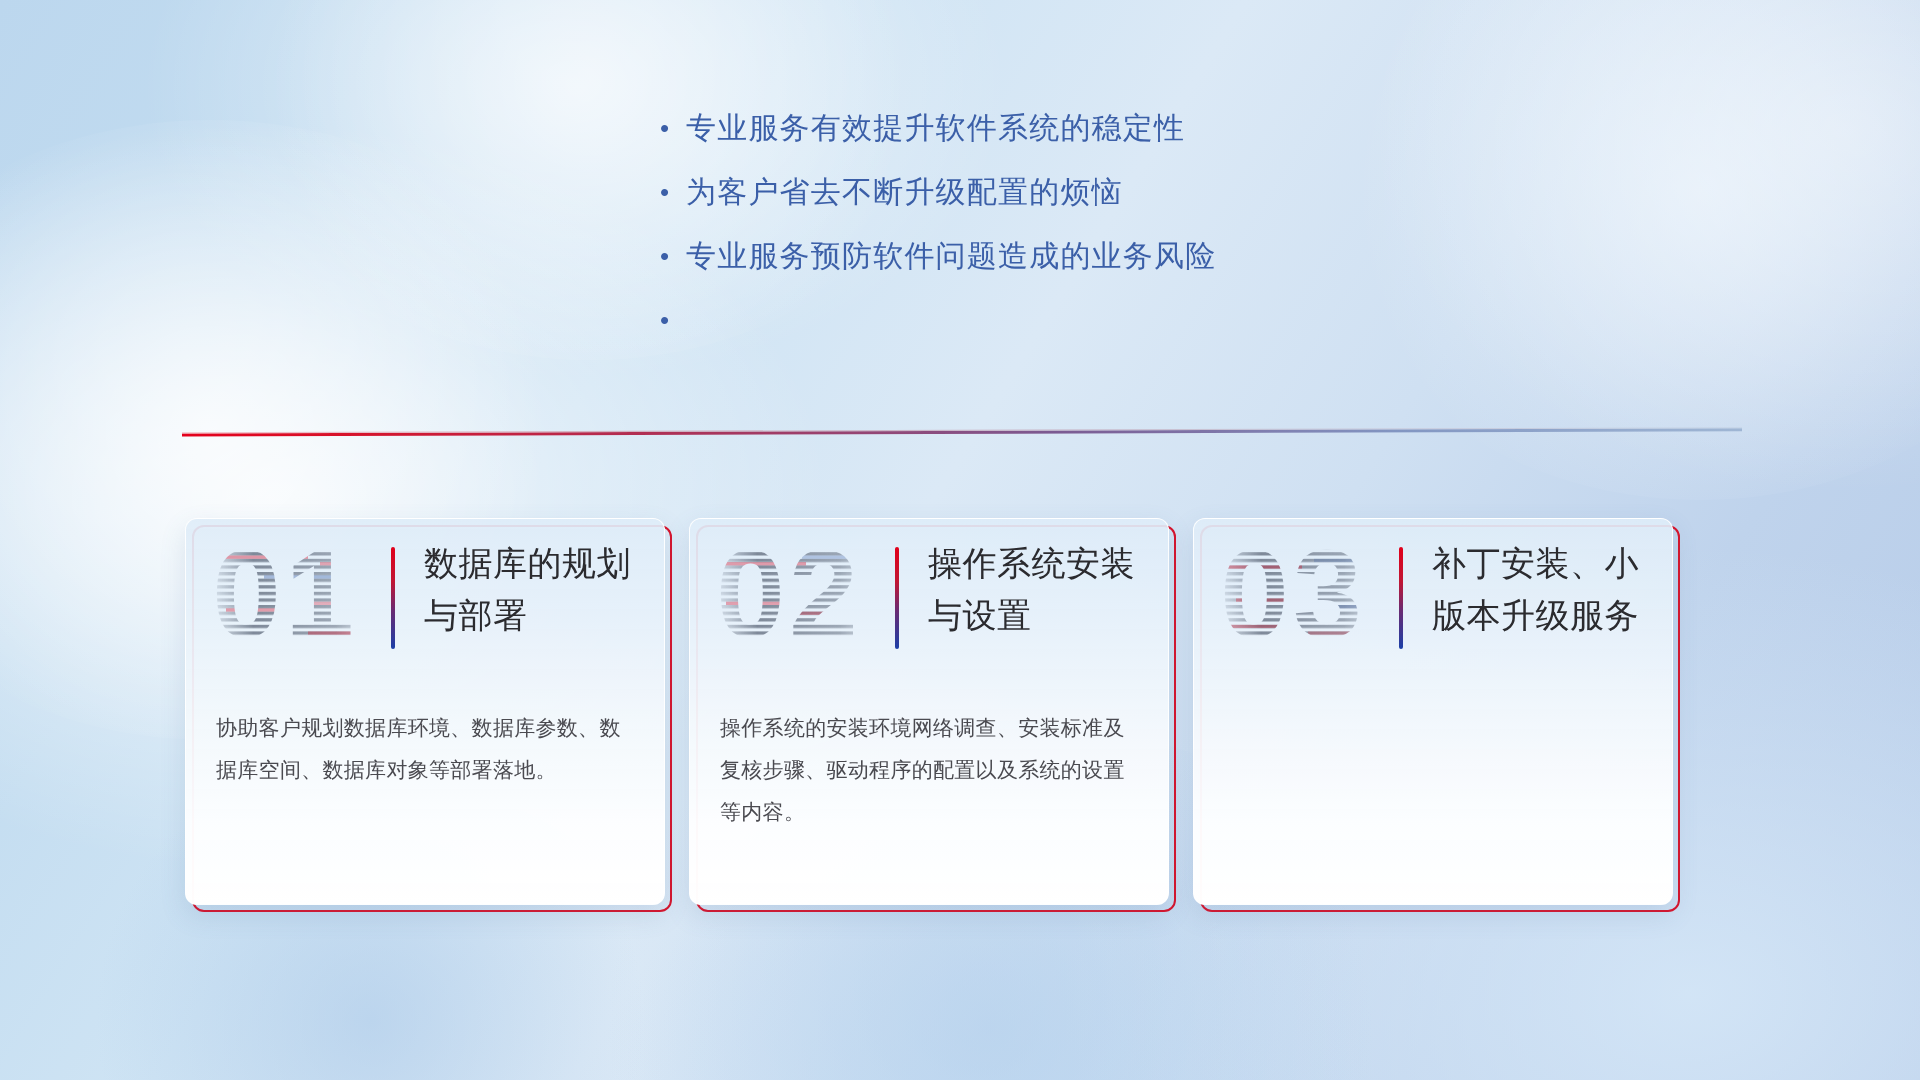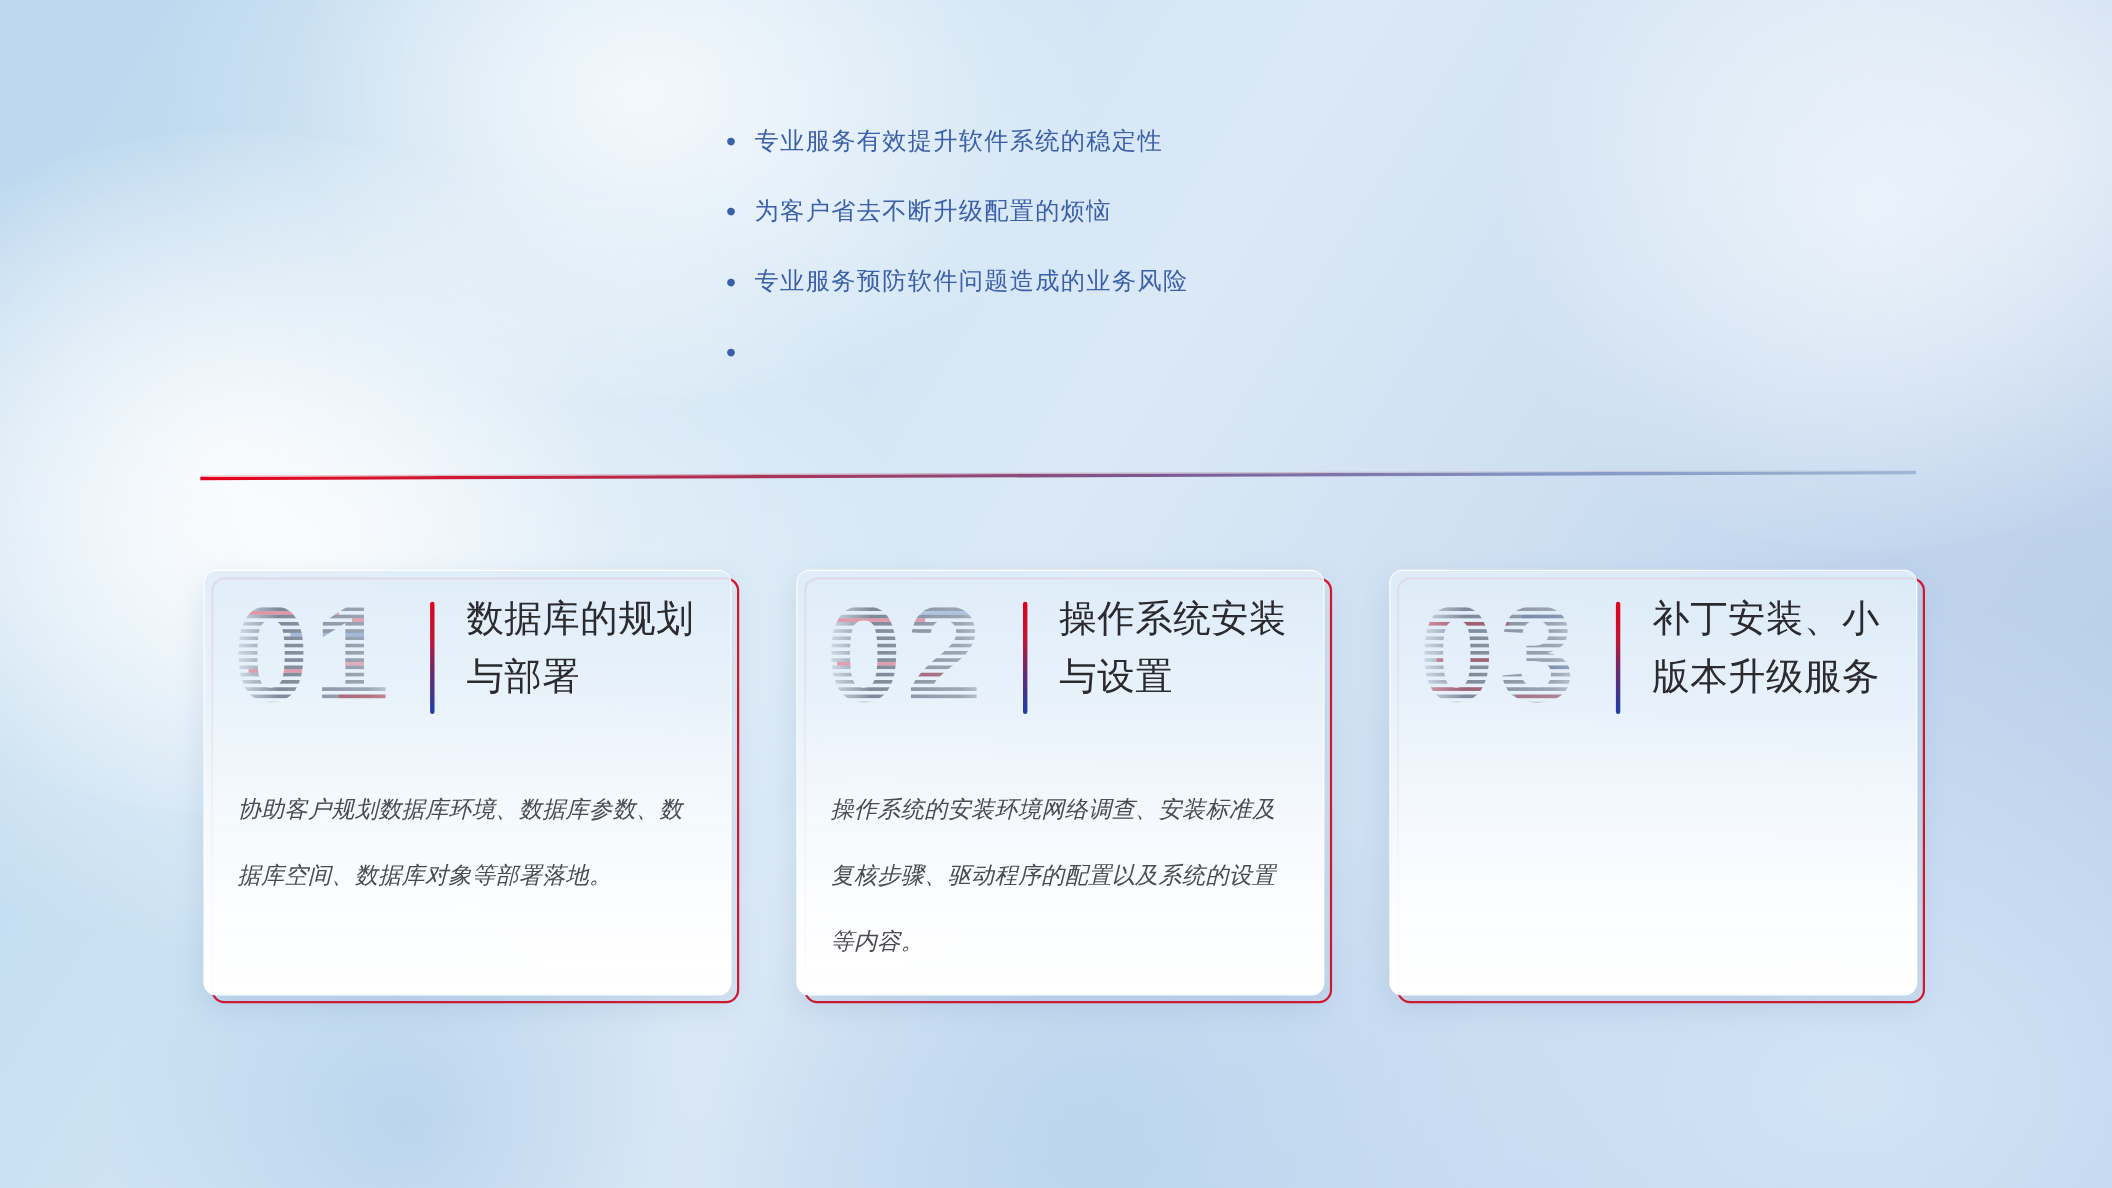--- a/index.html
+++ b/index.html
@@ -53,21 +53,21 @@
   .bullet-dot {
     width: 26px;
     flex: 0 0 26px;
     color: #3b5fa8;
     font-size: 26px;
     line-height: 40px;
     text-align: left;
   }
   .bullet-text {
     color: #3b5fa8;
-    font-size: 22px;
+    font-size: 30px;
     line-height: 40px;
     letter-spacing: 1.2px;
     font-weight: 500;
     white-space: nowrap;
   }
 
   
   #divider {
     position: absolute;
     left: 182px;
@@ -77,21 +77,21 @@
     overflow: visible;
   }
 
   
   #cards {
     position: absolute;
     left: 185px;
     top: 518px;
     width: 1560px;
     display: flex;
-    gap: 59px;
+    gap: 24px;
   }
   .card-wrap {
     position: relative;
     width: 480px;
     height: 387px;
   }
   
   .card-outline {
     position: absolute;
     left: 7px;
@@ -155,23 +155,22 @@
     letter-spacing: 0.5px;
     font-weight: 400;
   }
   .card-body {
     position: absolute;
     left: 30px;
     top: 188px;
     width: 424px;
     color: #4a4a50;
     font-size: 21px;
-    line-height: 60px;
+    line-height: 42px;
     letter-spacing: 0.3px;
-    font-style: italic;
   }
 </style>
 </head>
 <body>
 
 <div id="slide">
 
   <div class="bloom b1"></div>
   <div class="bloom b2"></div>
   <div class="bloom b3"></div>

